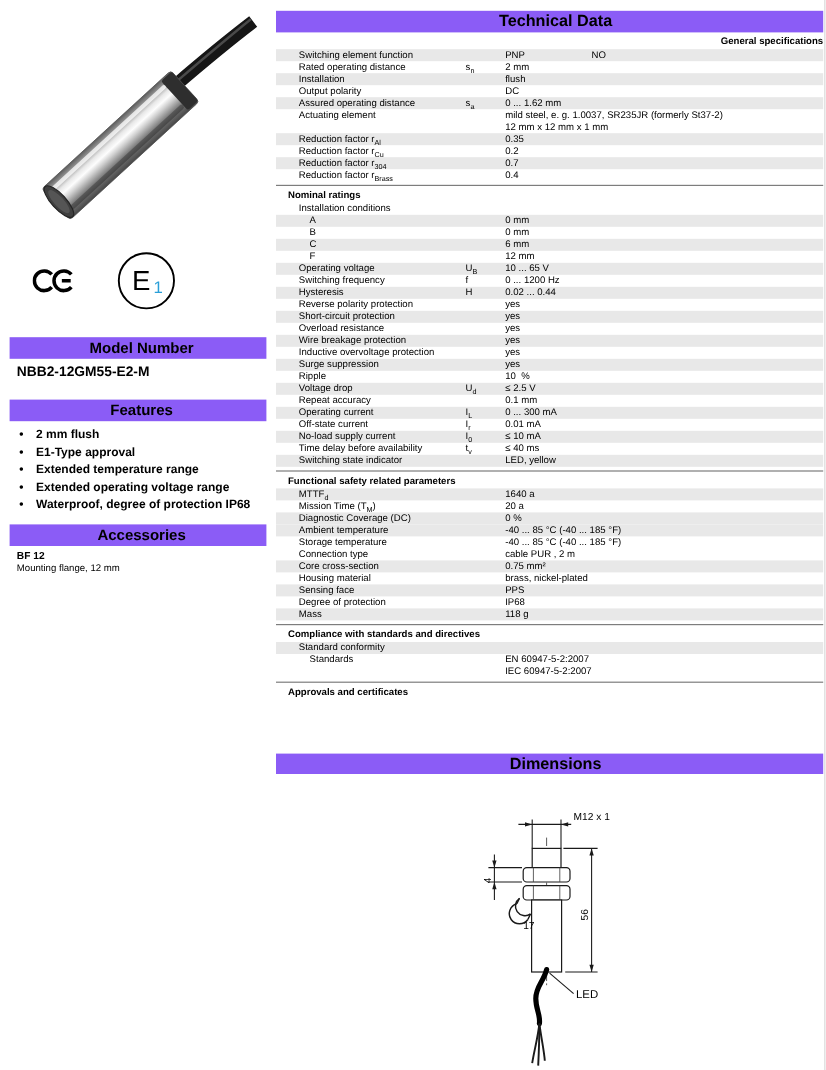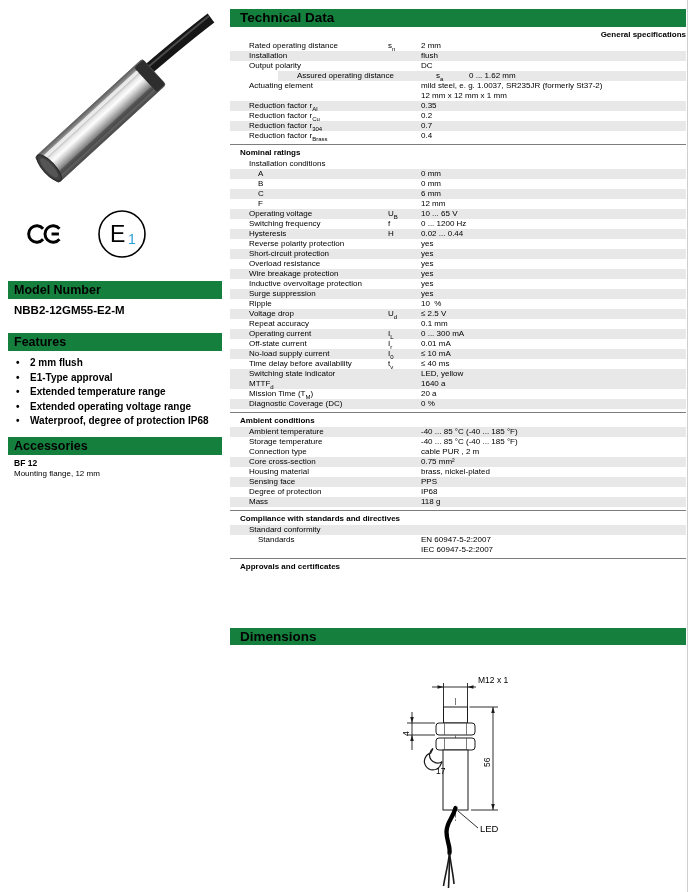--- a/index.html
+++ b/index.html
@@ -1,21 +1,21 @@
 <!DOCTYPE html>
 <html><head>
 <meta charset="utf-8">
 <style>
   * { margin:0; padding:0; box-sizing:border-box; }
   html,body { background:#ffffff; }
   body { width:688px; height:892px; position:relative; font-family:"Liberation Sans", sans-serif; color:#000; overflow:hidden; }
   #page { position:absolute; left:0; top:0; width:688px; height:892px; background:#fff; border-right:1px solid #cfcfcf; }
 
   
-  .bar { position:absolute; background:#15803d; font-weight:bold; color:#000; overflow:hidden; }
+  .bar { position:absolute; background:#8b5cf6; font-weight:bold; color:#000; overflow:hidden;text-align:center; }
   .bar-right { left:230px; width:456px; height:18px; font-size:13.5px; line-height:18px; padding-left:10px; }
   .bar-left  { left:8px; width:214px; height:18px; font-size:12.5px; line-height:18px; padding-left:6px; }
 
   
   #tech-table { position:absolute; left:230px; top:29px; width:456px; }
   .sec { font-weight:bold; font-size:8px; line-height:10px; padding:3px 0 1px 10px; border-top:1px solid #7d7d7d; margin-top:3px; }
   .sec.first { border-top:none; margin-top:0; padding-top:1px;text-align:right; }
   .trow { position:relative; font-size:8px; line-height:10px; }
   .trow.shade { background:#e8e8e8; }
   .lbl { position:absolute; left:19px; top:0; white-space:pre; }
@@ -102,34 +102,39 @@
   </div>
   <div class="acc-name">BF 12</div>
   <div class="acc-desc">Mounting flange, 12 mm</div>
 
   <div class="bar bar-right" style="top:9px;">
     <span>Technical Data</span>
   </div>
 
   <div id="tech-table">
       <div class="sec first">General specifications</div>
+      <div class="trow shade" style="height: 10px;">
+        <span class="lbl">Switching element function</span>
+        <span class="val">PNP</span>
+        <span class="val2">NO</span>
+      </div>
       <div class="trow" style="height: 10px;">
         <span class="lbl">Rated operating distance</span>
         <span class="sym">s<sub>n</sub></span>
         <span class="val">2 mm</span>
       </div>
       <div class="trow shade" style="height: 10px;">
         <span class="lbl">Installation</span>
         <span class="val">flush</span>
       </div>
       <div class="trow" style="height: 10px;">
         <span class="lbl">Output polarity</span>
         <span class="val">DC</span>
       </div>
-      <div class="trow shade" style="height: 10px; margin-left: 48px;">
+      <div class="trow shade" style="height: 10px;">
         <span class="lbl">Assured operating distance</span>
         <span class="sym">s<sub>a</sub></span>
         <span class="val">0 ... 1.62 mm</span>
       </div>
       <div class="trow" style="height: 20px;">
         <span class="lbl">Actuating element</span>
         <span class="val"><div>mild steel, e. g. 1.0037, SR235JR (formerly St37-2)</div><div>12 mm x 12 mm x 1 mm</div></span>
       </div>
       <div class="trow shade" style="height: 10px;">
         <span class="lbl">Reduction factor r<sub>Al</sub></span>
@@ -236,33 +241,33 @@
       </div>
       <div class="trow" style="height: 10px;">
         <span class="lbl">Time delay before availability</span>
         <span class="sym">t<sub>v</sub></span>
         <span class="val">≤ 40 ms</span>
       </div>
       <div class="trow shade" style="height: 10px;">
         <span class="lbl">Switching state indicator</span>
         <span class="val">LED, yellow</span>
       </div>
+      <div class="sec">Functional safety related parameters</div>
       <div class="trow shade" style="height: 10px;">
         <span class="lbl">MTTF<sub>d</sub></span>
         <span class="val">1640 a</span>
       </div>
       <div class="trow" style="height: 10px;">
         <span class="lbl">Mission Time (T<sub>M</sub>)</span>
         <span class="val">20 a</span>
       </div>
       <div class="trow shade" style="height: 10px;">
         <span class="lbl">Diagnostic Coverage (DC)</span>
         <span class="val">0 %</span>
       </div>
-      <div class="sec">Ambient conditions</div>
       <div class="trow shade" style="height: 10px;">
         <span class="lbl">Ambient temperature</span>
         <span class="val">-40 ... 85 °C (-40 ... 185 °F)</span>
       </div>
       <div class="trow" style="height: 10px;">
         <span class="lbl">Storage temperature</span>
         <span class="val">-40 ... 85 °C (-40 ... 185 °F)</span>
       </div>
       <div class="trow" style="height: 10px;">
         <span class="lbl">Connection type</span>

